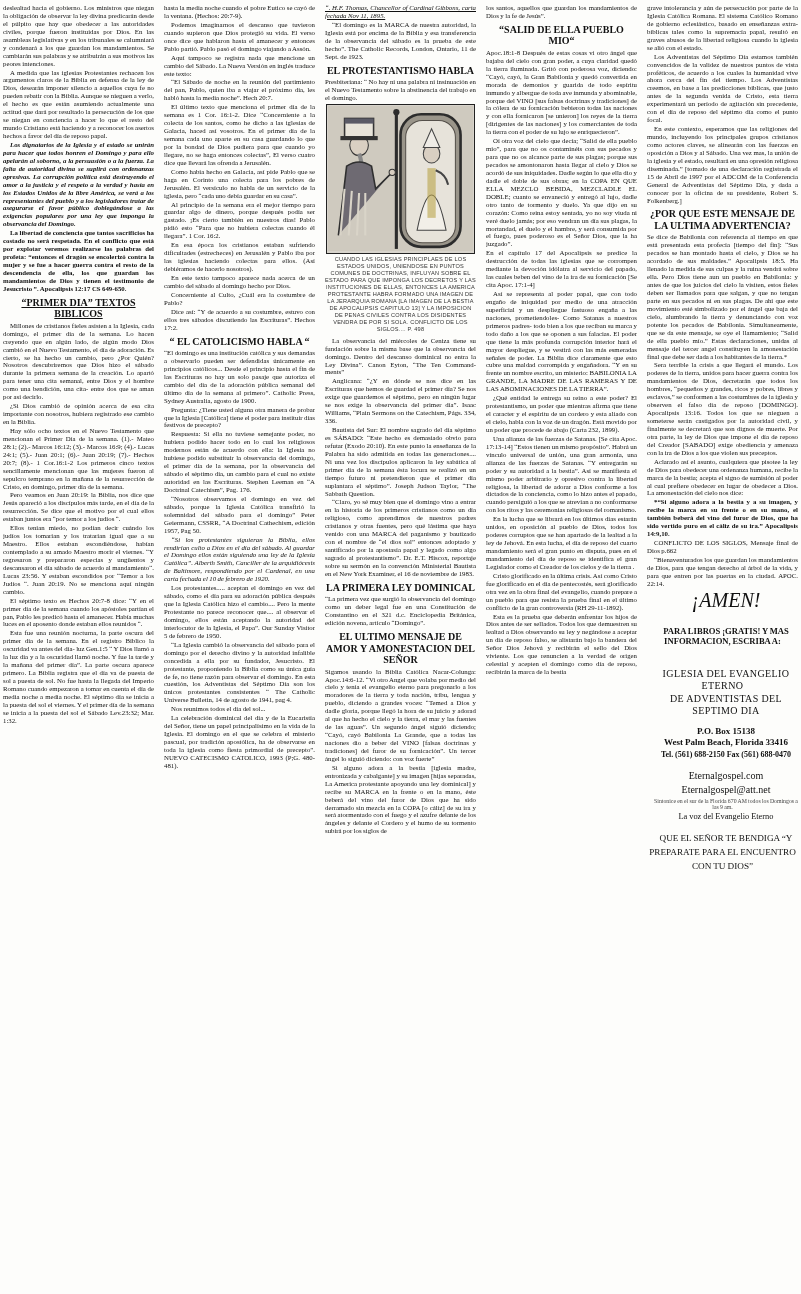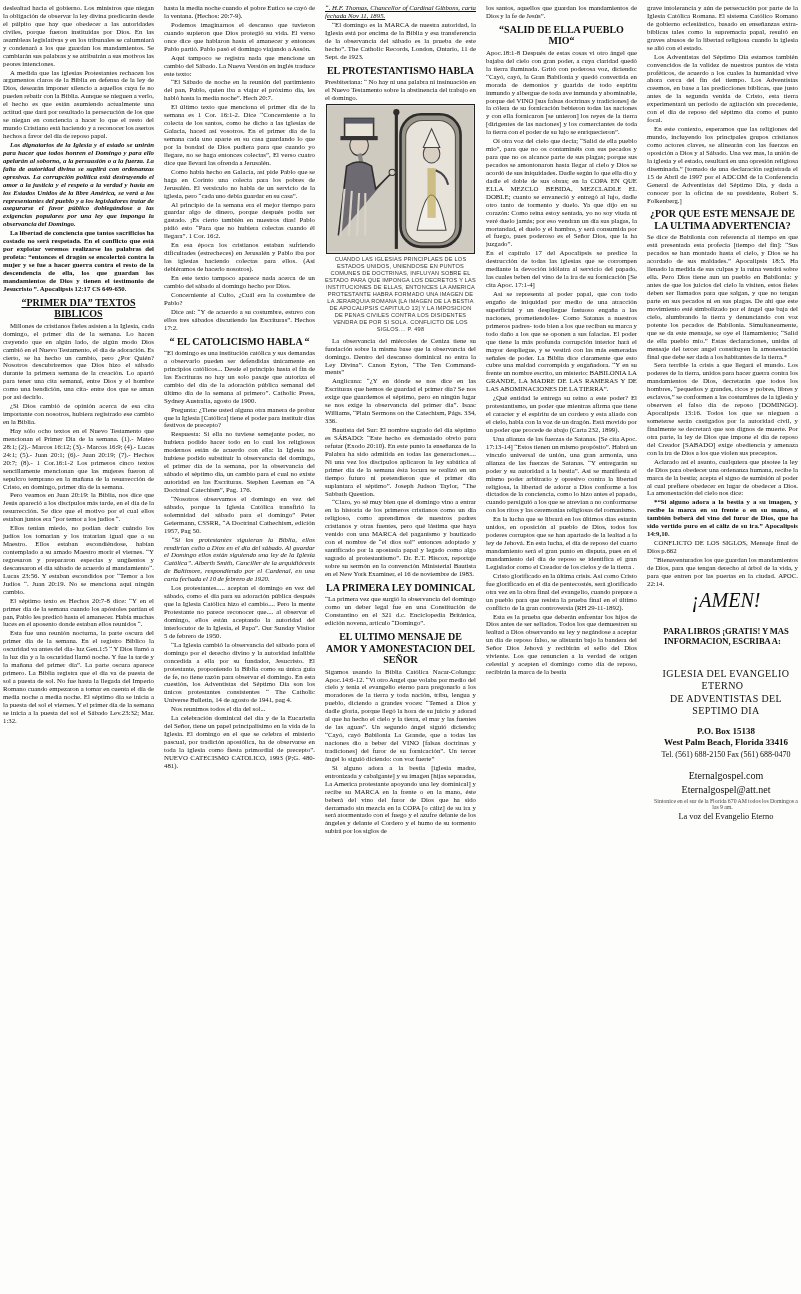--- a/index.html
+++ b/index.html
@@ -31,21 +31,21 @@
   .caption{
     font-size:5.6px;line-height:1.25;text-align:center;text-transform:uppercase;
     font-family:"Liberation Sans","DejaVu Sans",sans-serif;
     letter-spacing:0.2px;color:#333;margin:2px 0 4px 0;
   }
   .cline{text-align:center;text-indent:0;margin:0;}
   .cline.amen{font-size:20px;font-weight:normal;font-style:italic;margin:0 0 2px 0;}
   .cline.big{font-size:8.6px;font-weight:bold;margin:14px 0;}
   .cline.caps{font-size:10px;letter-spacing:0.4px;margin:1px 0;}
   .cline.addr{font-size:9px;font-weight:bold;margin:1px 0;}
-  .cline.tel{font-size:8px;font-weight:normal;margin:2px 0;}
+  .cline.tel{font-size:8px;font-weight:bold;margin:2px 0;}
   .cline.web{font-size:10px;margin:2px 0;}
   .cline.tiny{font-size:5.8px;color:#444;margin:1px 0;}
   .cline.voice{font-size:8.4px;margin:1px 0;}
   .cline.bless{font-size:9.2px;margin:10px 0 0 0;line-height:1.5;}
   .cline.gap{height:7px;}
 </style>
 </head>
 <body>
 
 <div id="page">
@@ -160,15 +160,16 @@
         <p class="cline caps">SEPTIMO DIA</p>
         <p class="cline gap"></p>
         <p class="cline addr">P.O. Box 15138</p>
         <p class="cline addr">West Palm Beach, Florida 33416</p>
         <p class="cline tel">Tel. (561) 688-2150  Fax (561) 688-0470</p>
         <p class="cline gap"></p>
         <p class="cline web">Eternalgospel.com</p>
         <p class="cline web">Eternalgospel@att.net</p>
         <p class="cline tiny">Sintonice en el sur de la Florida 670 AM  todos los Domingos a las 9 am.</p>
         <p class="cline voice">La voz del Evangelio Eterno</p>
+        <p class="cline bless">QUE EL SEÑOR TE BENDIGA “Y PREPARATE PARA EL ENCUENTRO CON TU DIOS”</p>
       </div>
     </div>
 </div>
 
 </body></html>

